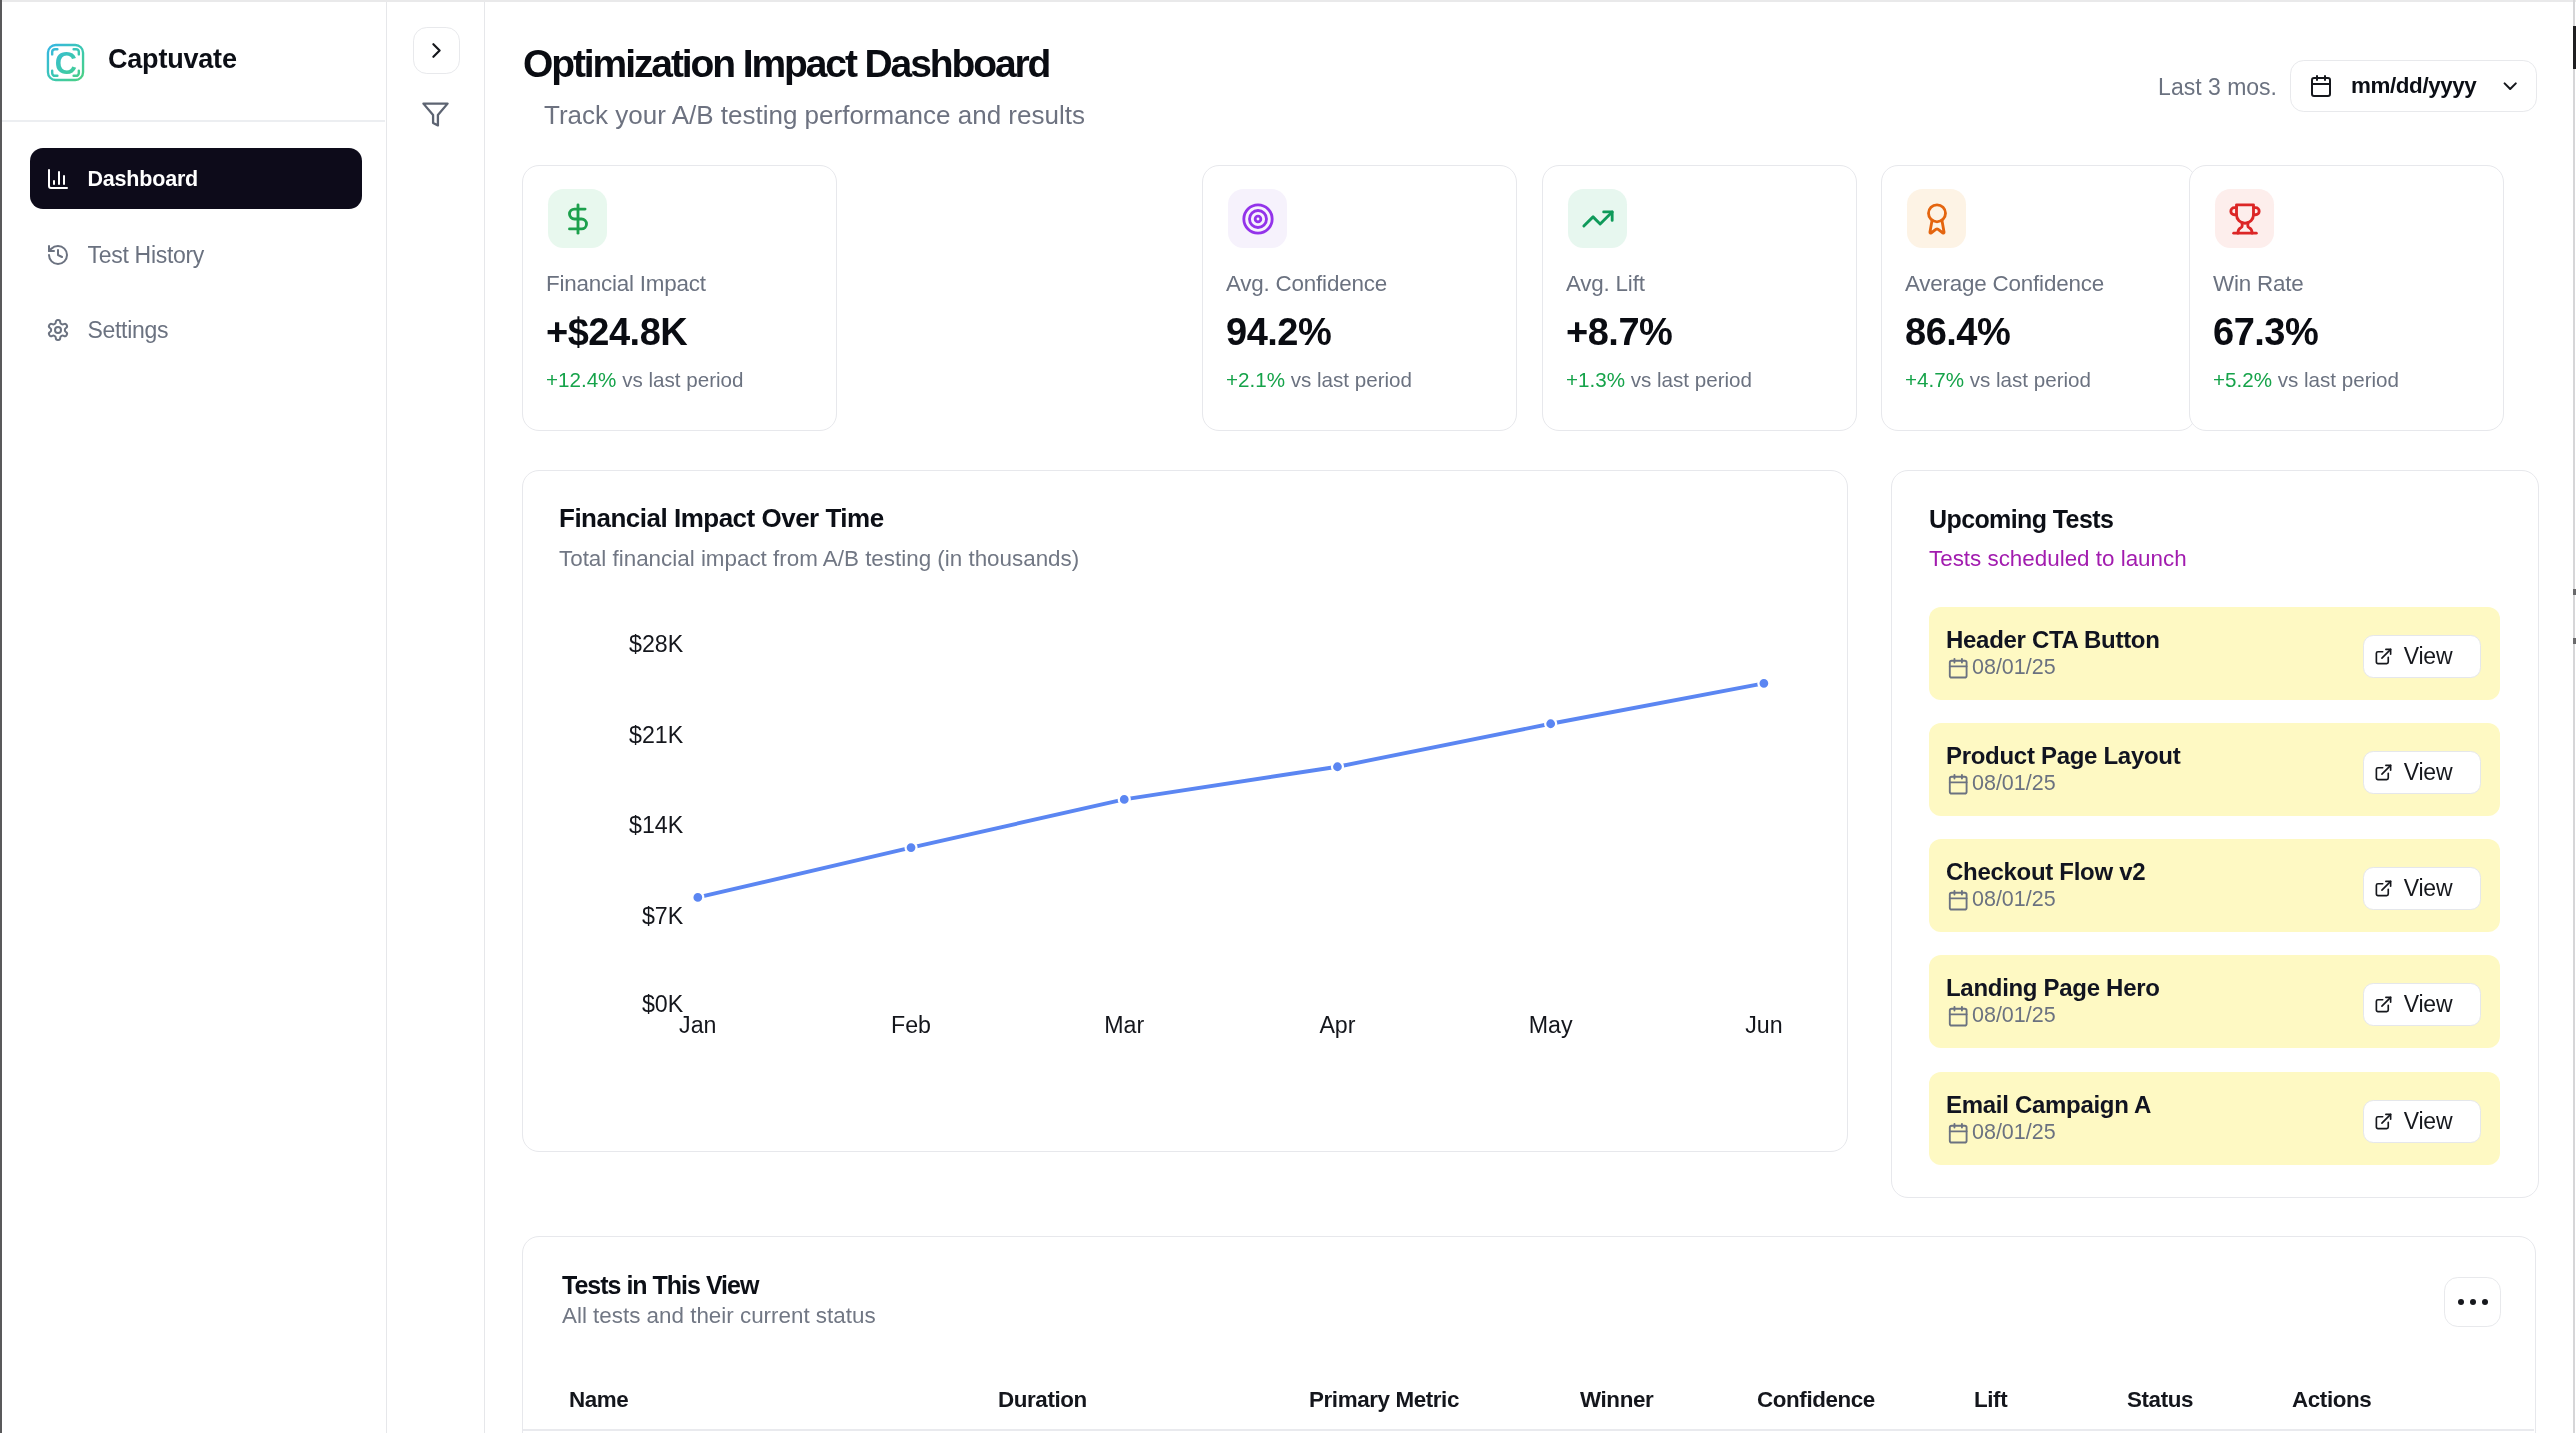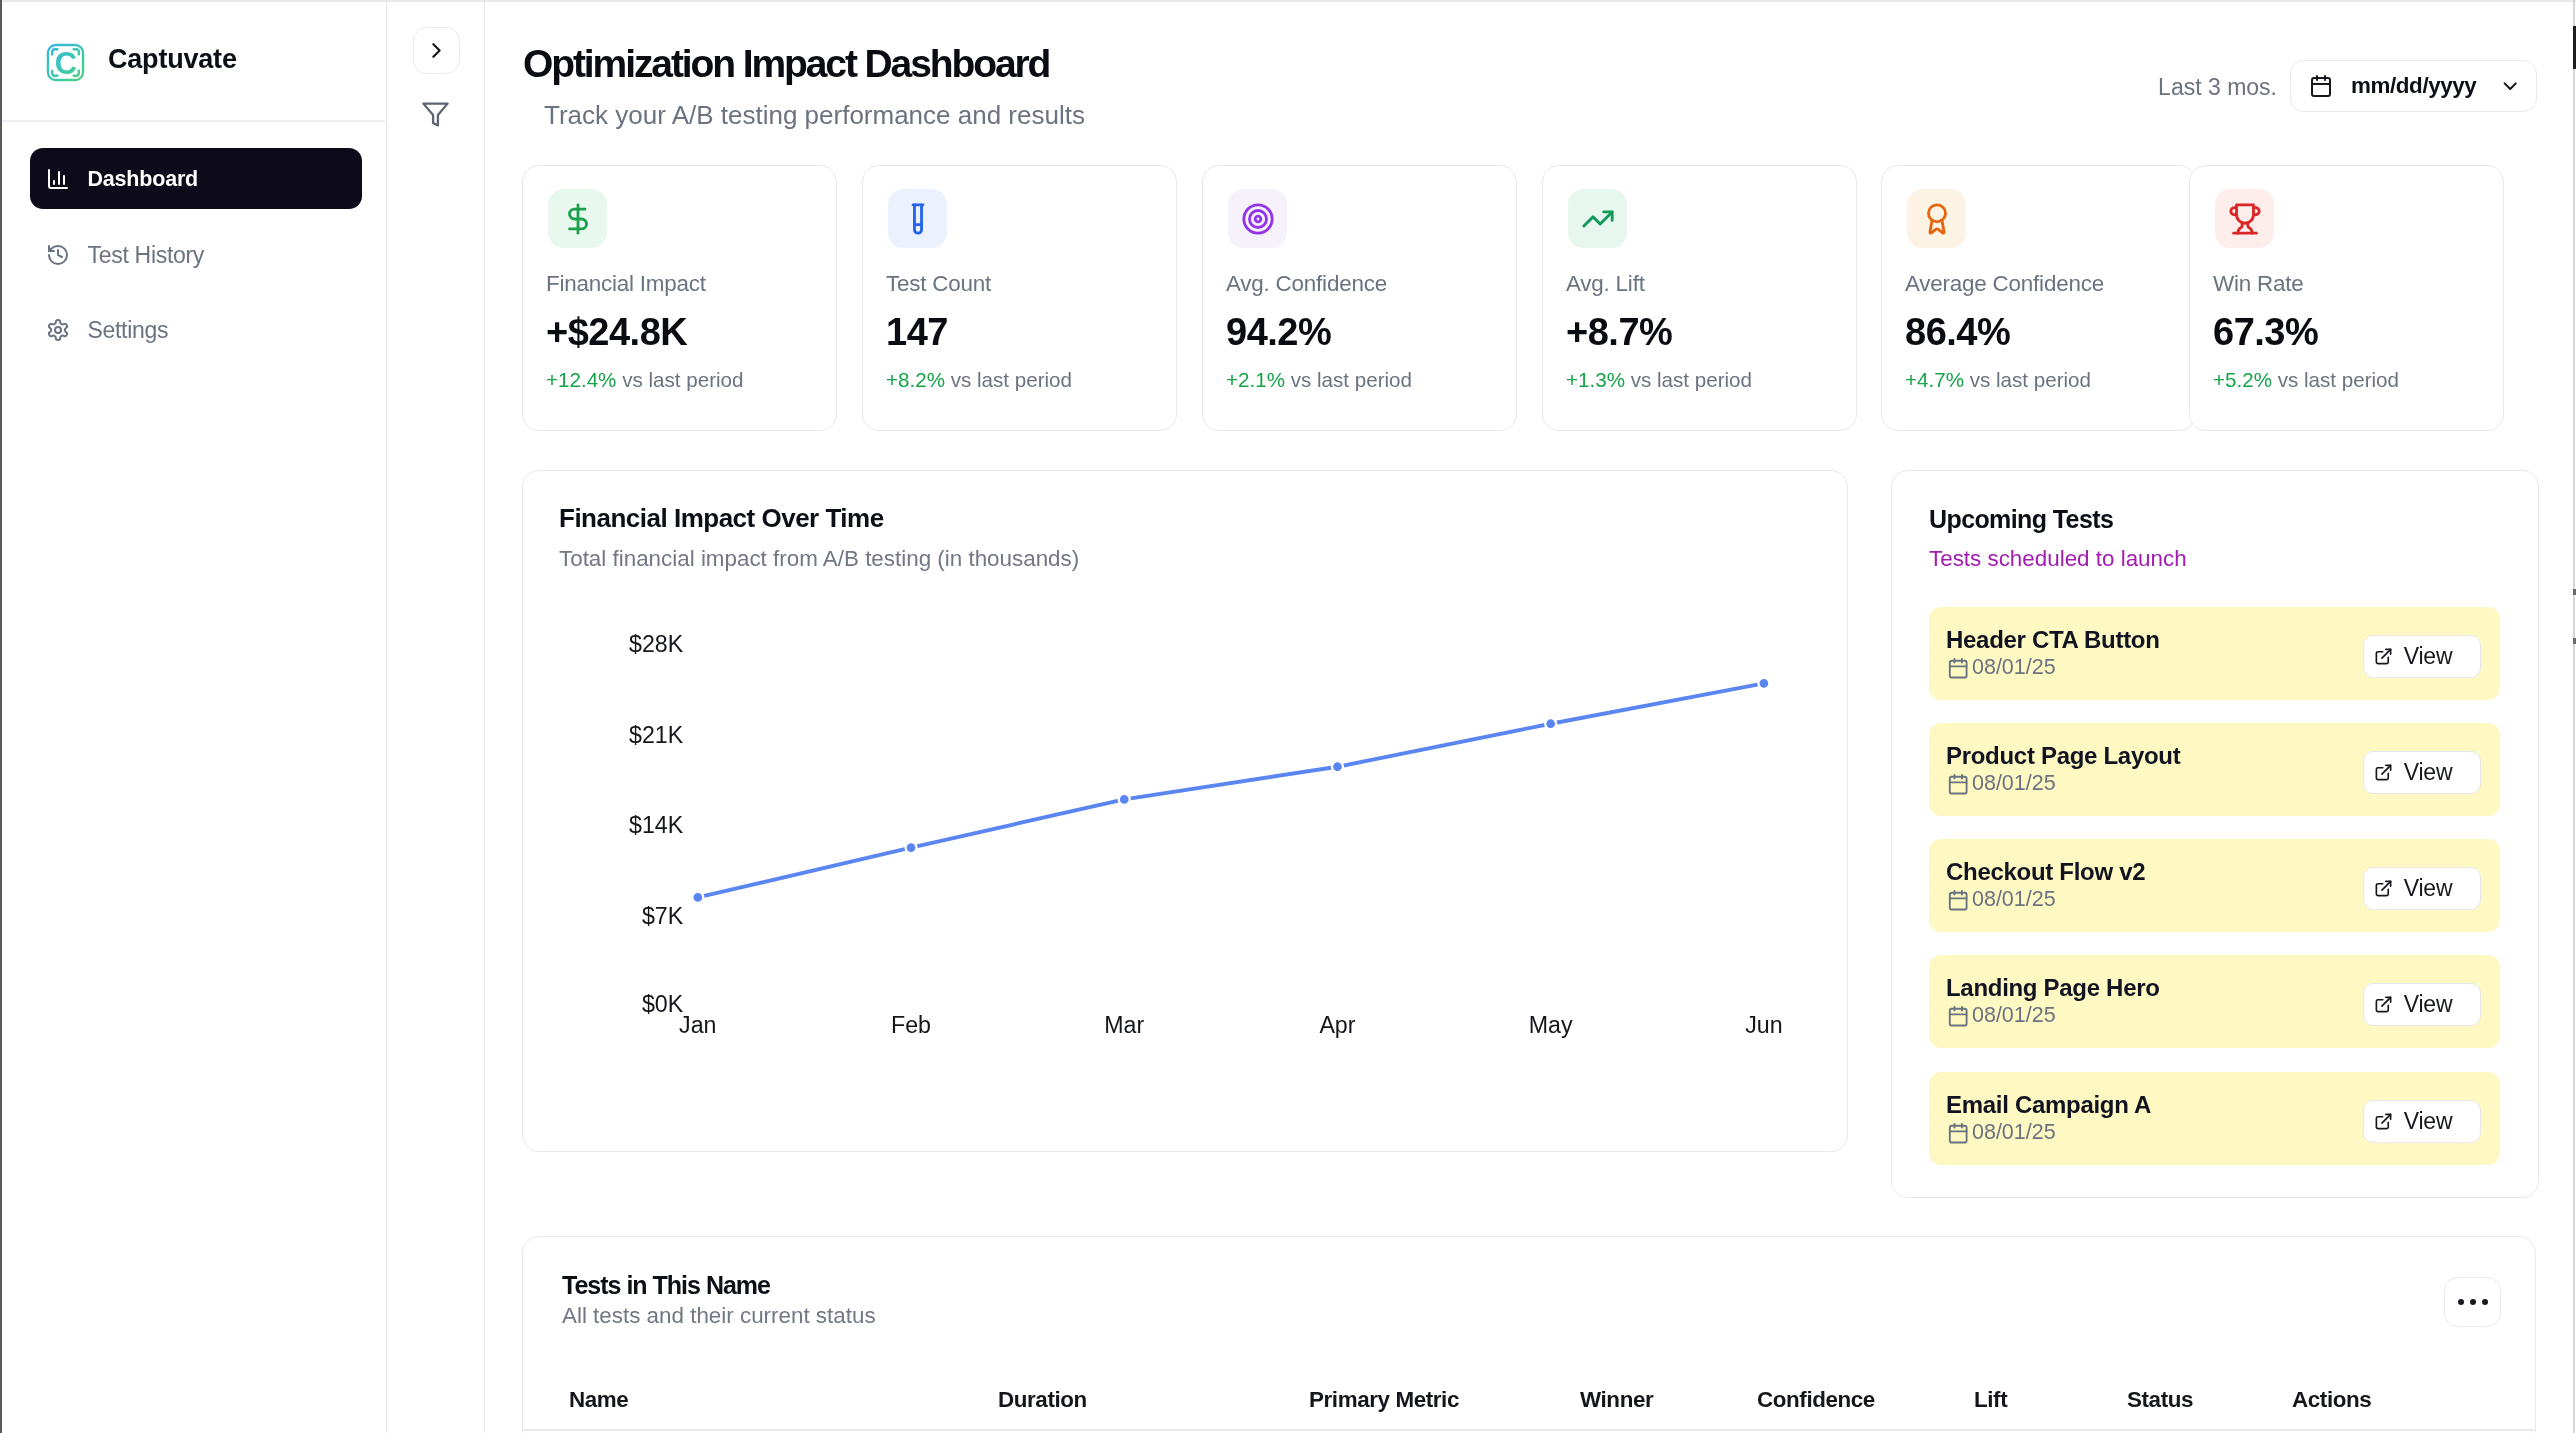--- a/index.html
+++ b/index.html
@@ -163,32 +163,20 @@
   <div class="kcard" style="left:37px;">
     <div class="kiconbox" style="background:#e8f8ee;">
       <svg width="34" height="34" viewBox="0 0 24 24" fill="none" stroke="#1ca04c" stroke-width="2" stroke-linecap="round" stroke-linejoin="round">
           <line x1="12" x2="12" y1="2" y2="22"></line>
           <path d="M17 5H9.5a3.5 3.5 0 0 0 0 7h5a3.5 3.5 0 0 1 0 7H6"></path>
         </svg>
     </div>
     <div class="klabel">Financial Impact</div>
     <div class="kvalue">+$24.8K</div>
     <div class="ksub"><span class="pos">+12.4%</span> vs last period</div>
-  </div>
-  <div class="kcard" style="left:377px;">
-    <div class="kiconbox" style="background:#ebf2fd;">
-      <svg width="34" height="34" viewBox="0 0 24 24" fill="none" stroke="#2563eb" stroke-width="2" stroke-linecap="round" stroke-linejoin="round">
-          <path d="M14.5 2v17.5a2.5 2.5 0 0 1-5 0V2"></path>
-          <path d="M8.5 2h7"></path>
-          <path d="M14.5 16h-5"></path>
-        </svg>
-    </div>
-    <div class="klabel">Test Count</div>
-    <div class="kvalue">147</div>
-    <div class="ksub"><span class="pos">+8.2%</span> vs last period</div>
   </div>
   <div class="kcard" style="left:717px;">
     <div class="kiconbox" style="background:#f6f2fc;">
       <svg width="34" height="34" viewBox="0 0 24 24" fill="none" stroke="#9333ea" stroke-width="2" stroke-linecap="round" stroke-linejoin="round">
           <circle cx="12" cy="12" r="10"></circle>
           <circle cx="12" cy="12" r="6"></circle>
           <circle cx="12" cy="12" r="2"></circle>
         </svg>
     </div>
     <div class="klabel">Avg. Confidence</div>
@@ -359,21 +347,21 @@
             <path d="M15 3h6v6"></path>
             <path d="M10 14 21 3"></path>
             <path d="M18 13v6a2 2 0 0 1-2 2H5a2 2 0 0 1-2-2V8a2 2 0 0 1 2-2h6"></path>
           </svg>
         <span>View</span>
       </div>
     </div>
   </div>
 
   <div id="tblCard">
-    <div id="tblTitle">Tests in This Name</div>
+    <div id="tblTitle">Tests in This View</div>
     <div id="tblSub">All tests and their current status</div>
     <div id="moreBtn">
         <i></i>
         <i></i>
         <i></i>
       </div>
     <div class="th" style="left:46px;">Name</div>
     <div class="th" style="left:475px;">Duration</div>
     <div class="th" style="left:786px;">Primary Metric</div>
     <div class="th" style="left:1057px;">Winner</div>

